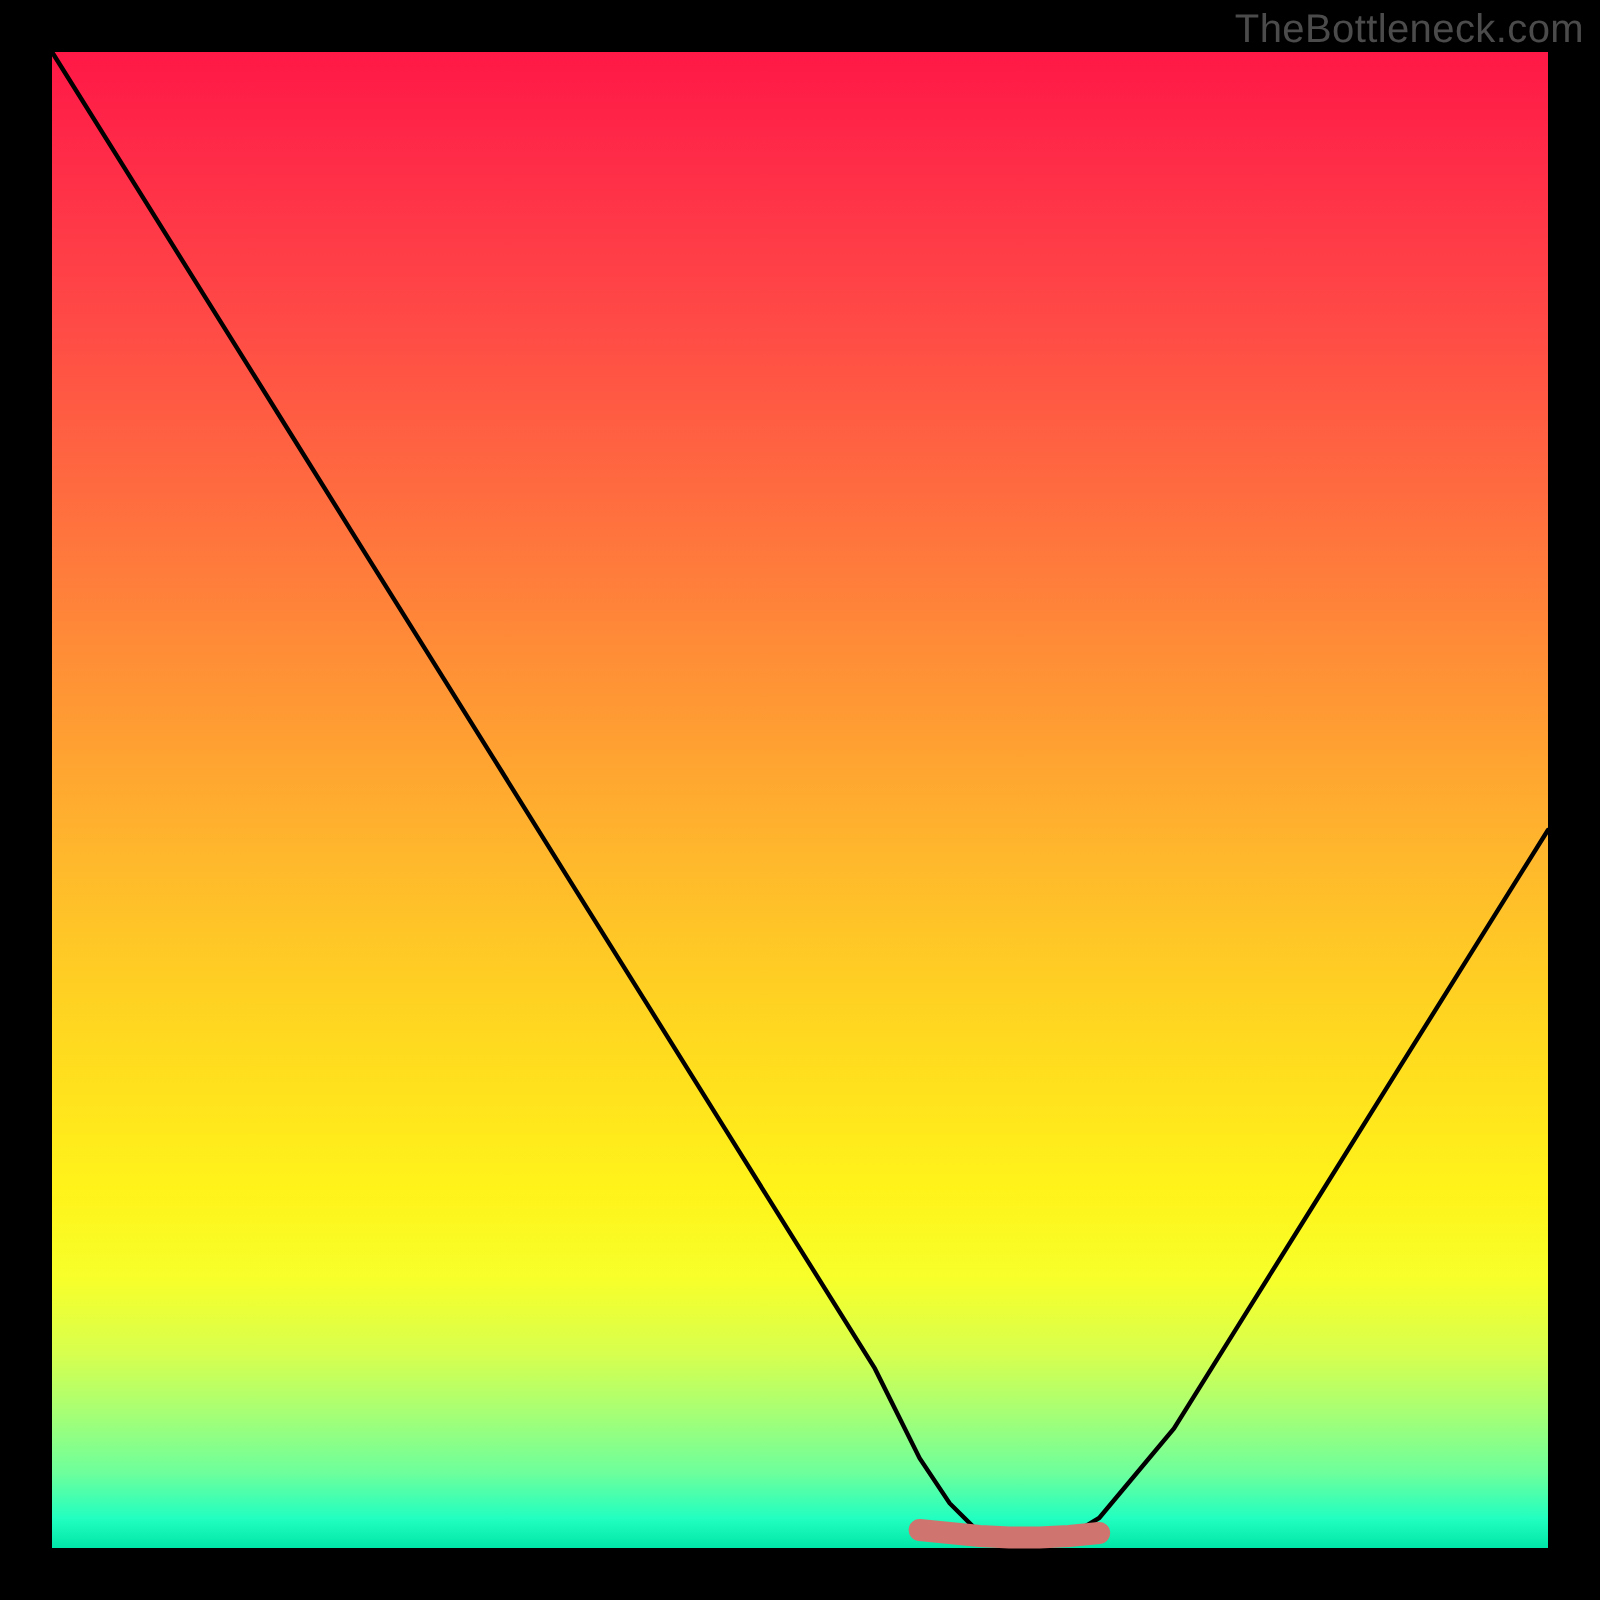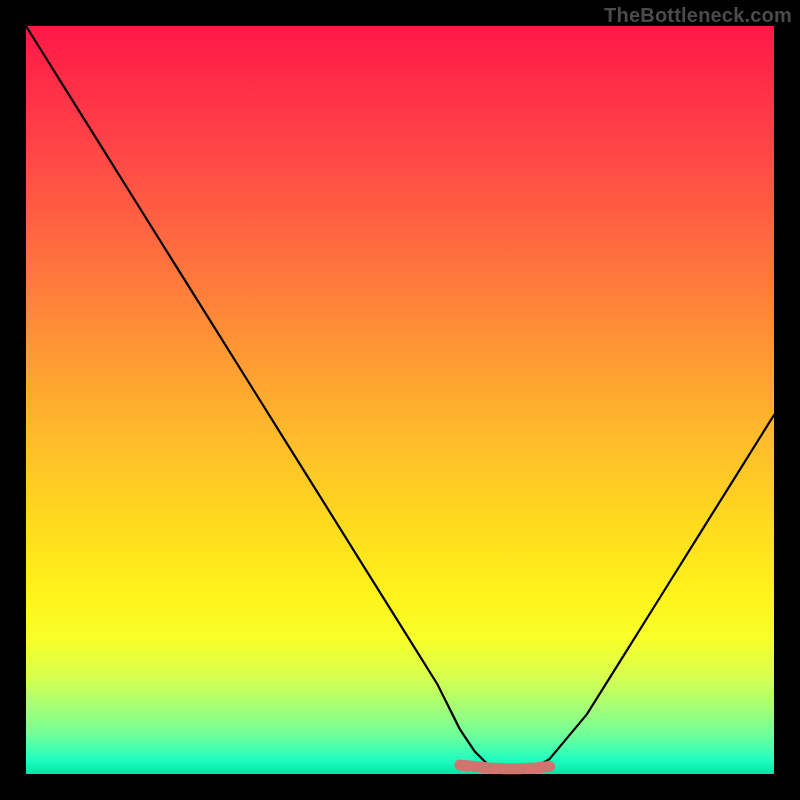--- a/index.html
+++ b/index.html
@@ -41,21 +41,21 @@
       #22ffc0 98%,
       #00e6a8 100%
     );
   }
   .watermark {
     position: absolute;
     top: 4px;
     right: 8px;
     color: #4b4b4b;
     font-size: 20px;
-    font-weight: 700;
+    font-weight: 400;
     letter-spacing: 0.2px;
     user-select: none;
   }
   svg.curve {
     position: absolute;
     left: 0;
     top: 0;
     width: 748px;
     height: 748px;
     overflow: visible;

